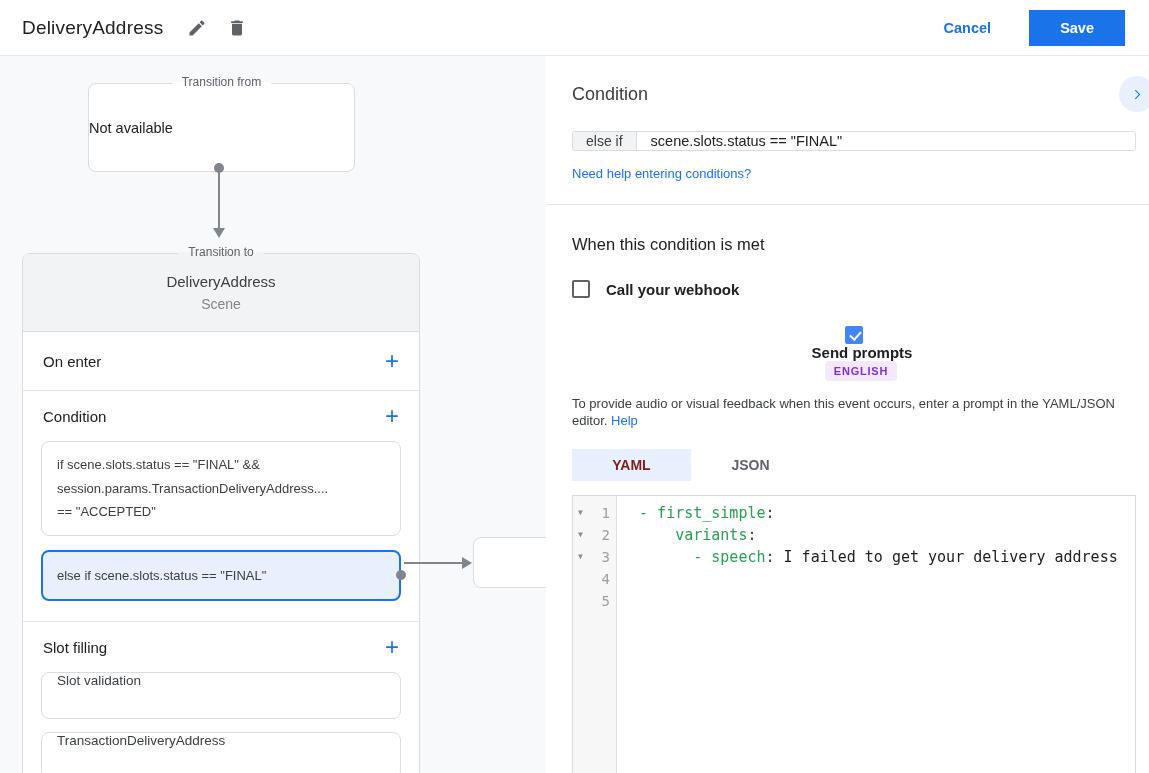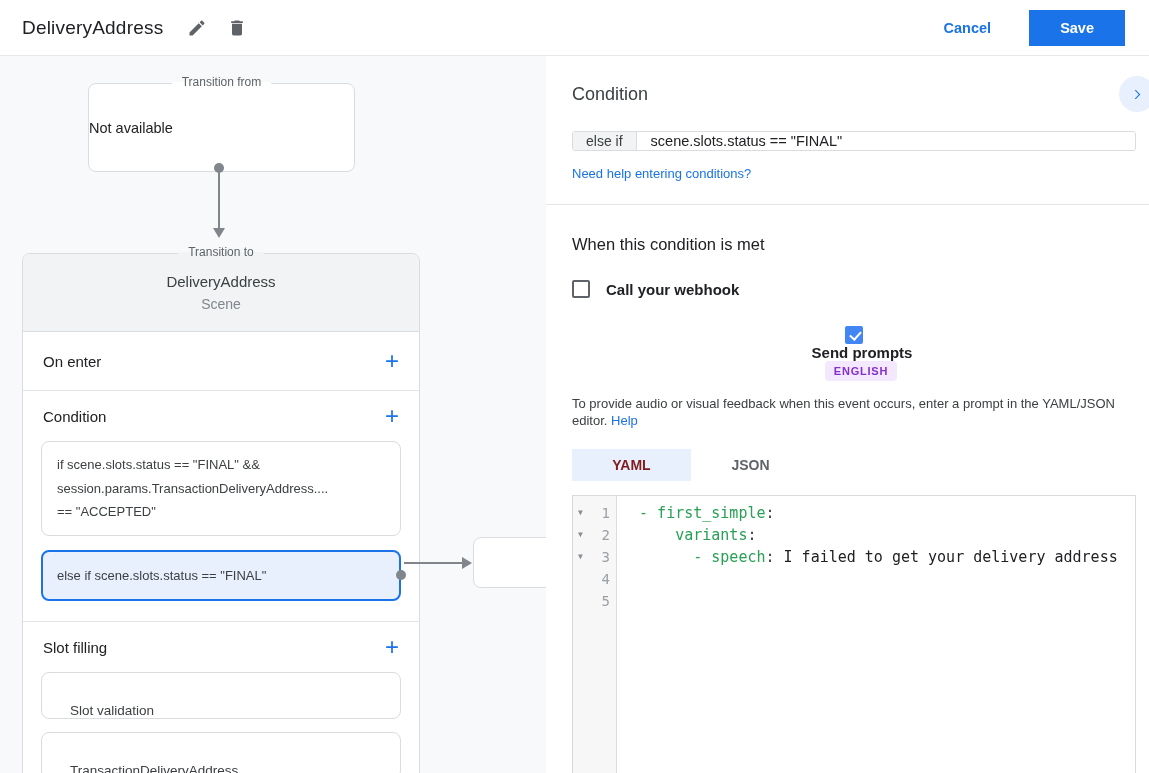--- a/index.html
+++ b/index.html
@@ -56,21 +56,21 @@
   .row-head.sub { height:50px; }
   .plus { color:#1a73e8; font-size:24px; font-weight:normal; line-height:20px;
     background:none; border:none; cursor:pointer; font-family:inherit; }
   .cond-box { margin:0 18px 14px; border:1px solid #dadce0; border-radius:8px;
     padding:11px 15px; font-size:13px; line-height:23.5px; color:#3c4043; background:#fff; }
   .cond-box.selected { background:#e8f0fe; border:2px solid #1a73e8;
     padding:12px 14px; margin-bottom:20px; position:relative; }
   .sel-dot { position:absolute; right:-7px; top:50%; margin-top:-5px; width:10px;
     height:10px; border-radius:50%; background:#80868b; }
   .slot-box { margin:0 18px 13px; border:1px solid #dadce0; border-radius:8px;
-    height:47px; display:flex; align-items:flex-end; padding:0 28px; font-size:13.5px;
+    height:47px; display:flex; align-items:flex-start; padding:0 15px; font-size:13.5px;
     color:#3c4043; background:#fff; }
   .ext-box { position:absolute; left:473px; top:481px; width:90px; height:51px;
     background:#fff; border:1px solid #dadce0; border-radius:8px; }
 
   
   .rp-heading { margin:28px 13px 0 26px; font-size:18px; color:#3c4043; }
   .chevron-btn { position:absolute; top:20px; right:-6px; width:36px; height:36px;
     border-radius:50%; background:#e8f0fe; border:none; cursor:pointer;
     display:flex; align-items:center; justify-content:center; }
   .cond-row { display:flex; margin:26px 13px 0 26px; height:20px;

